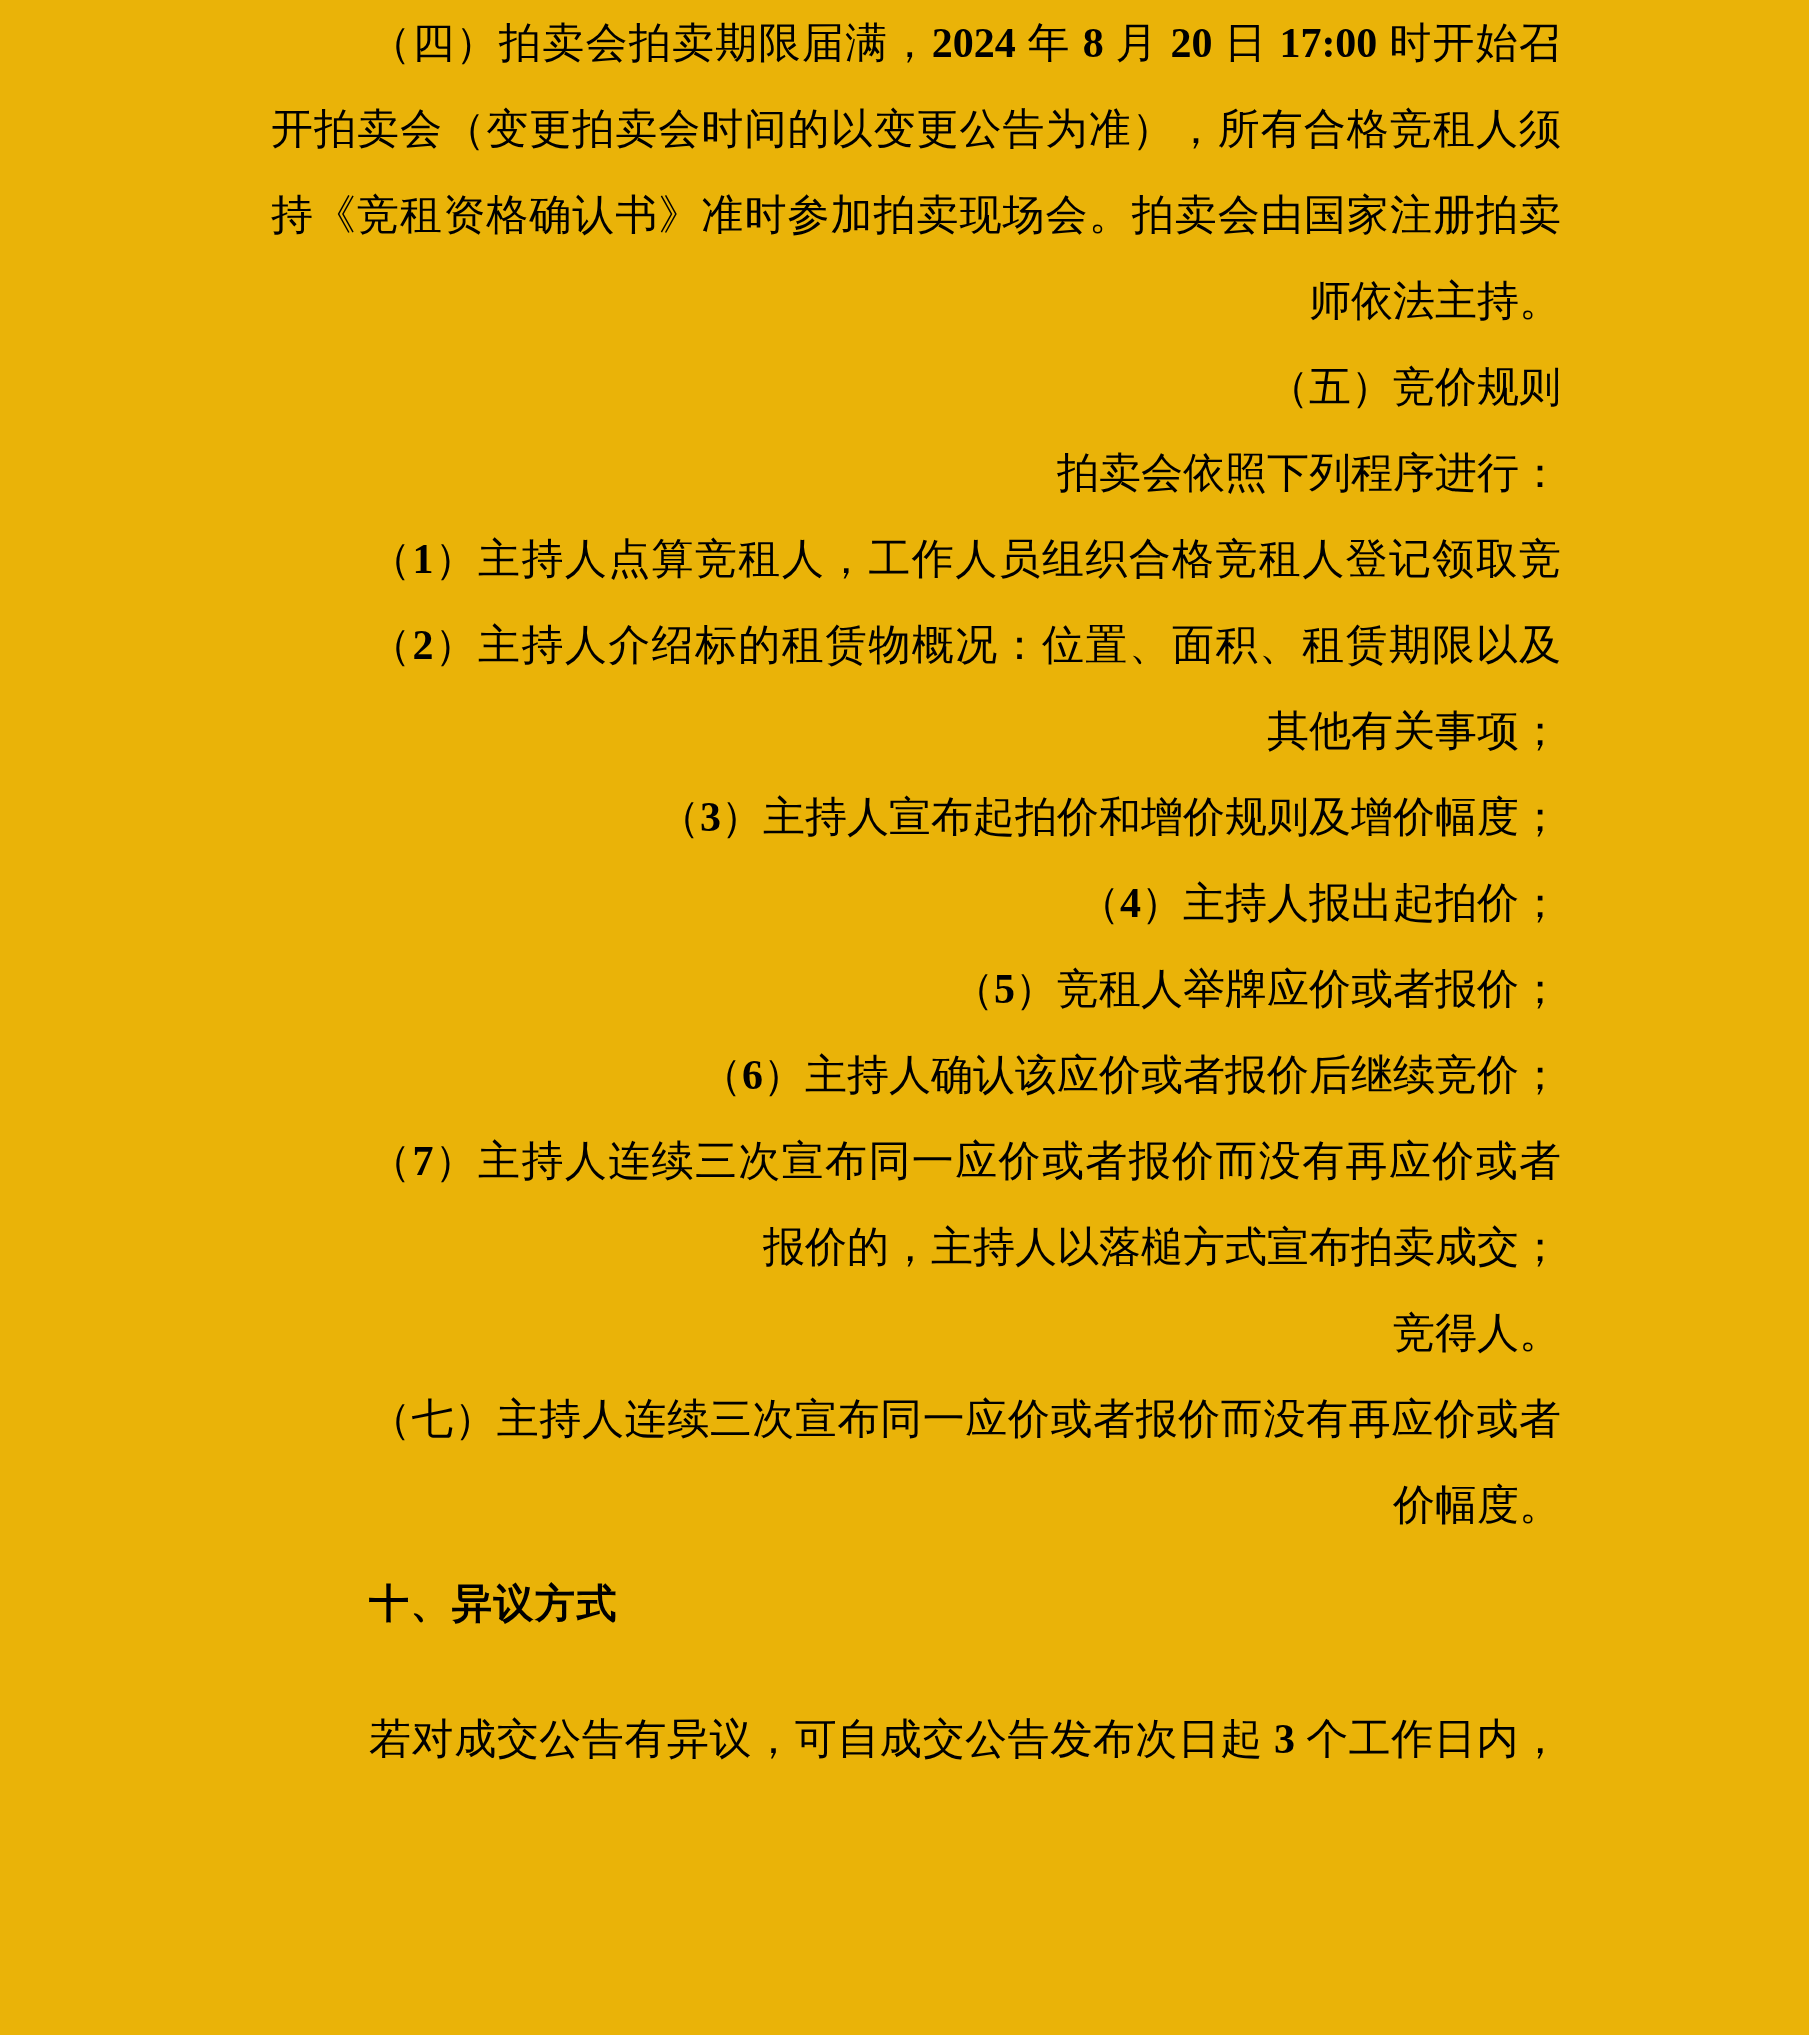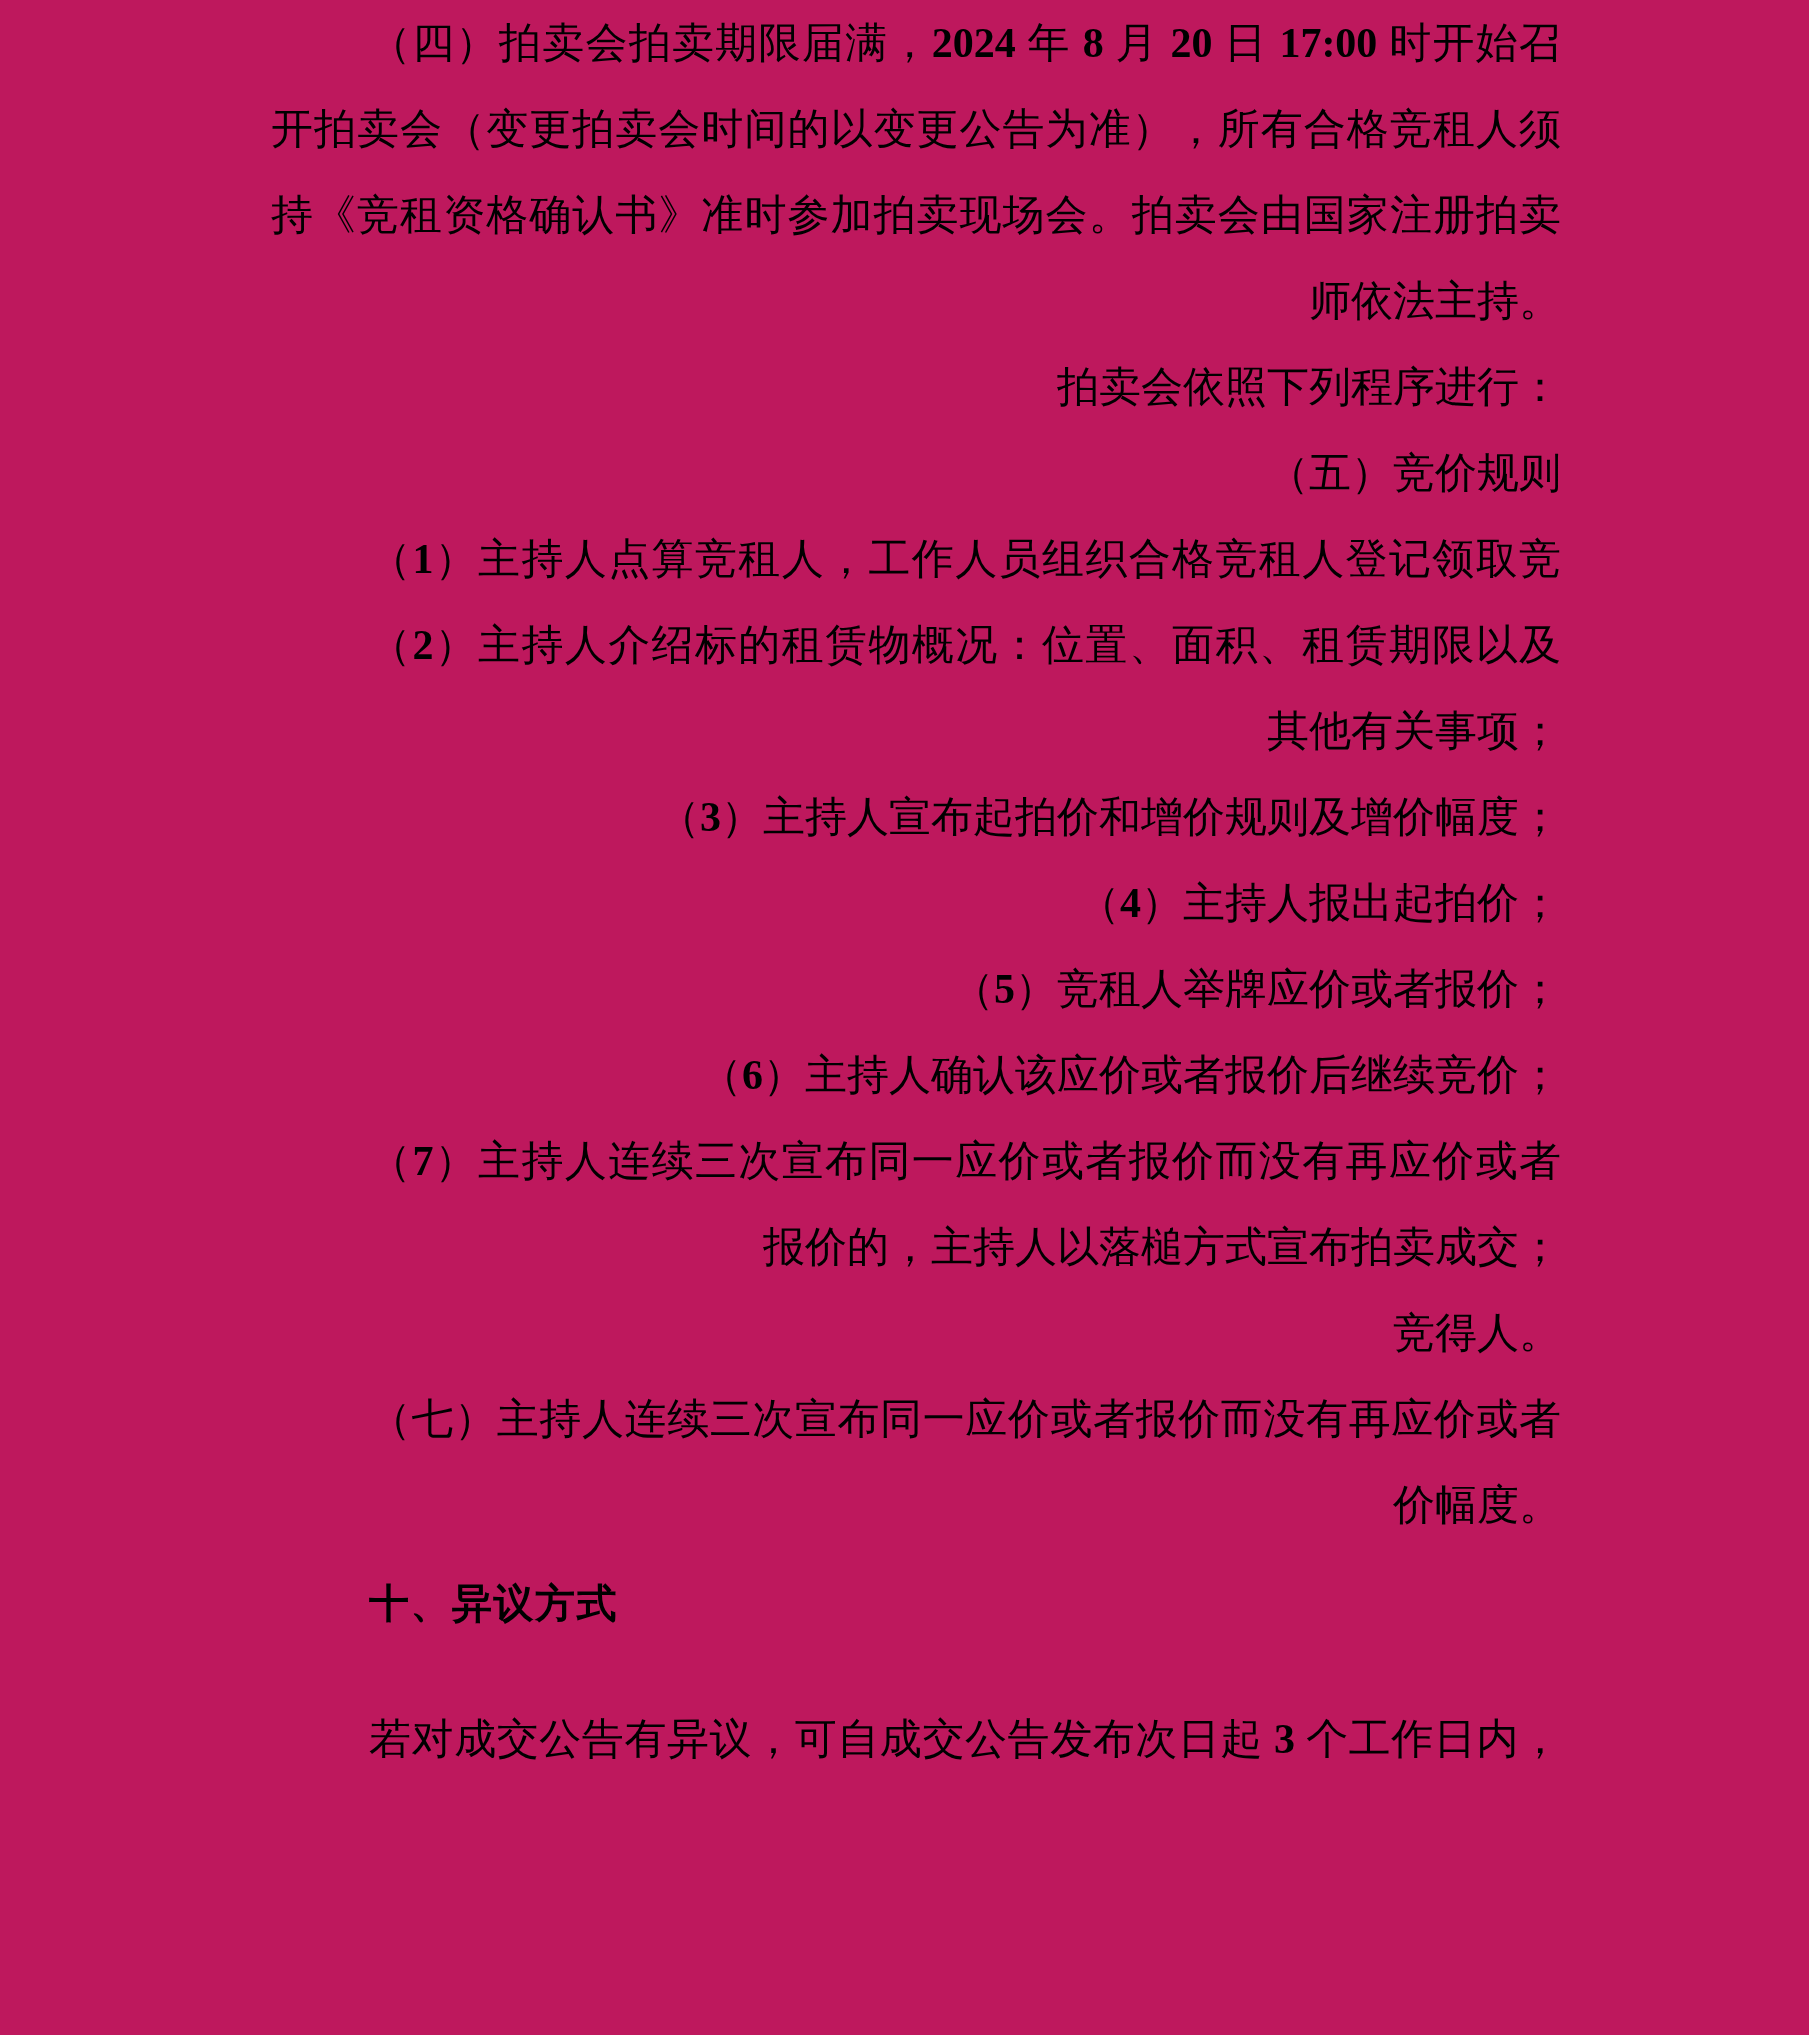--- a/index.html
+++ b/index.html
@@ -7,21 +7,21 @@
     width: 1809px;
     height: 2035px;
     background: #ffffff;
     position: relative;
     font-family: "Liberation Serif", serif;
     overflow: hidden;
   }
   .page {
     position: absolute;
     inset: 0;
-    background: #be185d;
+    background: #eab308;
   }
   .content {
     position: absolute;
     left: 271px;
     top: 0;
     width: 1290px;
     color: #000000;
   }
   .line {
     height: 86px;
@@ -52,22 +52,22 @@
 </style>
 </head>
 <body>
 
 <div class="page">
   <div class="content" id="content">
       <div class="line fill indent">（四）拍卖会拍卖期限届满，<span class="num">2024</span> 年 <span class="num">8</span> 月 <span class="num">20</span> 日 <span class="num">17:00</span> 时开始召</div>
       <div class="line fill">开拍卖会（变更拍卖会时间的以变更公告为准），所有合格竞租人须</div>
       <div class="line fill">持《竞租资格确认书》准时参加拍卖现场会。拍卖会由国家注册拍卖</div>
       <div class="line end">师依法主持。</div>
+      <div class="line end indent">（五）竞价规则</div>
       <div class="line end indent">拍卖会依照下列程序进行：</div>
-      <div class="line end indent">（五）竞价规则</div>
       <div class="line fill indent">（<span class="num">1</span>）主持人点算竞租人，工作人员组织合格竞租人登记领取竞</div>
       <div class="line fill indent">（<span class="num">2</span>）主持人介绍标的租赁物概况：位置、面积、租赁期限以及</div>
       <div class="line end">其他有关事项；</div>
       <div class="line end indent">（<span class="num">3</span>）主持人宣布起拍价和增价规则及增价幅度；</div>
       <div class="line end indent">（<span class="num">4</span>）主持人报出起拍价；</div>
       <div class="line end indent">（<span class="num">5</span>）竞租人举牌应价或者报价；</div>
       <div class="line end indent">（<span class="num">6</span>）主持人确认该应价或者报价后继续竞价；</div>
       <div class="line fill indent">（<span class="num">7</span>）主持人连续三次宣布同一应价或者报价而没有再应价或者</div>
       <div class="line end">报价的，主持人以落槌方式宣布拍卖成交；</div>
       <div class="line end">竞得人。</div>

